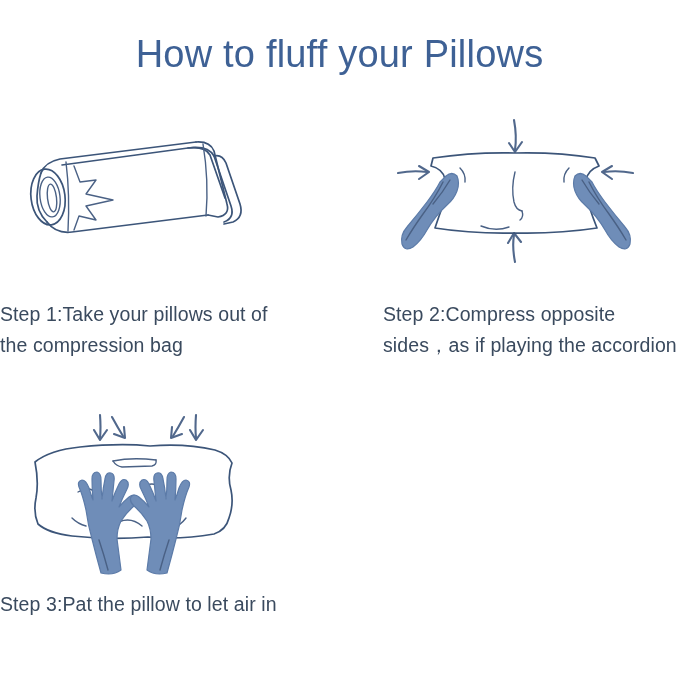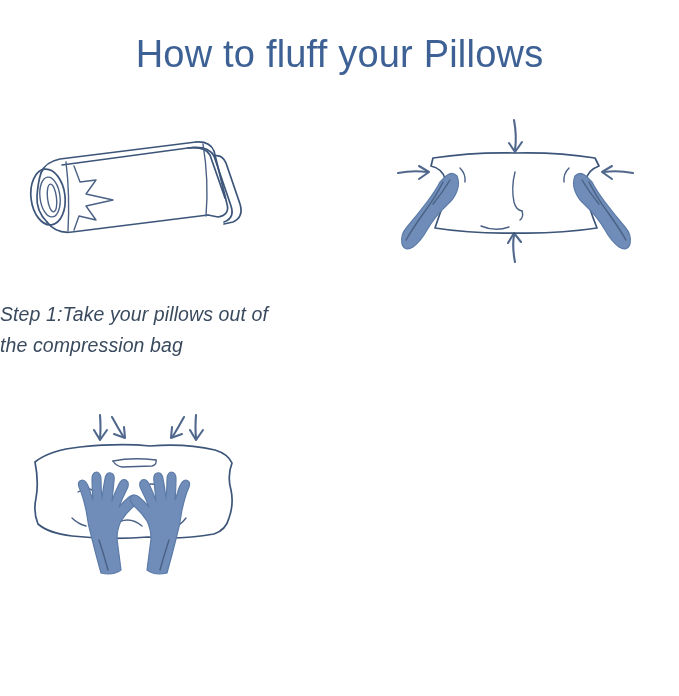--- a/index.html
+++ b/index.html
@@ -44,21 +44,21 @@
     top: 110px;
     left: 0;
     width: 679px;
     height: 586px;
   }
 
   .step-cell {
     position: absolute;
     width: 296px;
   }
-  .step-cell.col-left  { left: 0px; font-style: italic; }
+  .step-cell.col-left  { left: 0px; }
   .step-cell.col-right { left: 383px; }
   .step-cell.row-top    { top: 0px; }
   .step-cell.row-bottom { top: 290px; }
 
   .step-art {
     position: relative;
     width: 296px;
     height: 185px;
   }
   .step-art svg {
@@ -222,20 +222,21 @@
                    Q214 106 222 120
                    Q228 131 236 137
                    Q244 142 247 134
                    Q249 125 242 117
                    Q232 105 222 92
                    Q213 80 209 72 Z"></path>
           <path class="ink-thin" d="M206 72 Q214 88 226 104 Q236 118 243 130"></path>
           <path class="ink-thin" d="M199 70 Q206 82 216 94"></path>
         </svg>
       </div>
+      <div class="step-caption">Step 2:Compress opposite sides，as if playing the accordion</div>
     </div>
 
     <div class="step-cell col-left row-bottom">
       <div class="step-art">
         <svg width="296" height="185" viewBox="0 0 296 185">
 
           <g>
             <path class="arrow-line" d="M100 15 Q101 28 100 38"></path>
             <path class="arrow-line" d="M94 30 L100 40 L107 30"></path>
           </g>
@@ -326,17 +327,18 @@
                    Q129 101 134 106
                    Q142 113 147 121
                    Q151 129 151 139
                    L147 170
                    Q155 176 167 173
                    Q172 155 176 139
                    Q180 125 182 110 Z"></path>
           <path class="ink-thin" d="M169 140 Q164 155 160 170"></path>
         </svg>
       </div>
+      <div class="step-caption">Step 3:Pat the pillow to let air in</div>
     </div>
 
 
   </div>
 </div>
 
 </body></html>

